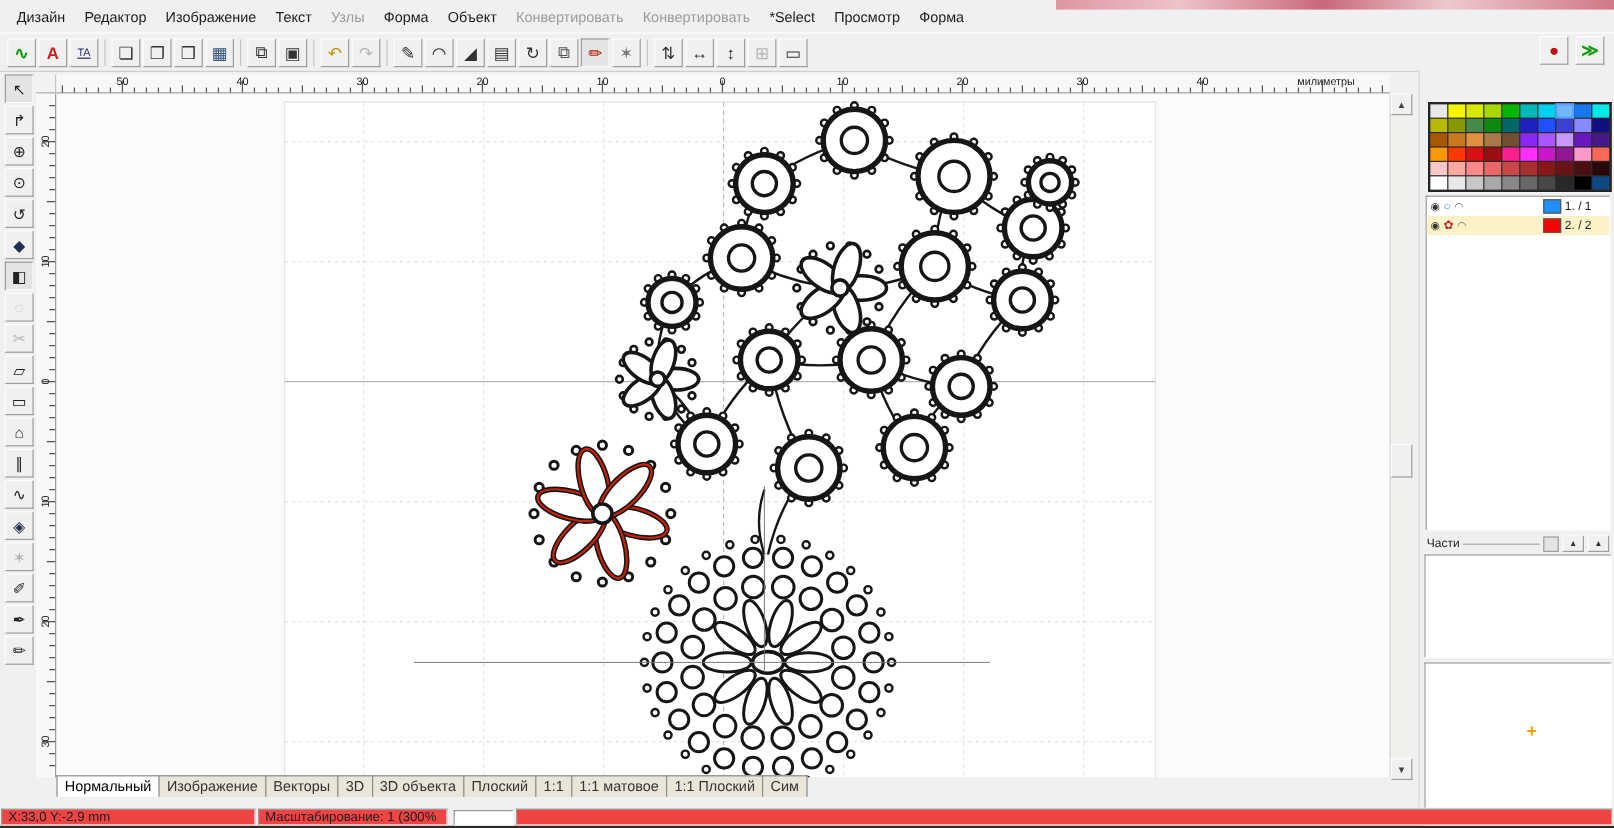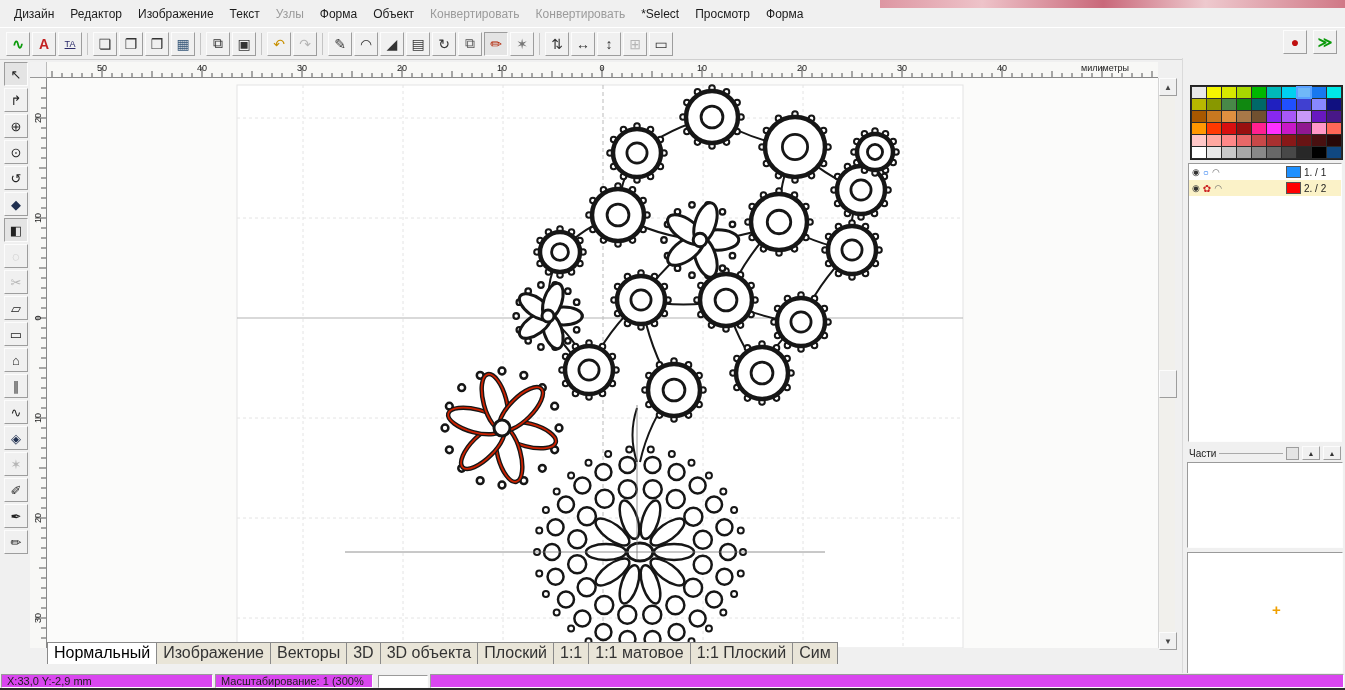--- a/index.html
+++ b/index.html
@@ -53,26 +53,26 @@
   #partsrow{position:absolute;left:6px;top:388px;width:152px;height:14px;display:flex;align-items:center;gap:3px;}
   #parts-label{font-size:10px;}
   #parts-line{flex:1;border-top:1px solid #aaa;margin-top:1px;}
   .mini-btn{width:16px;height:12px;display:flex;align-items:center;justify-content:center;font-size:7px;color:#333;}
   .mini-sq{width:11px;height:11px;background:#e4e4e4;border:1px solid #9d9d9d;}
   #partsbox{position:absolute;left:4px;top:404px;width:154px;height:84px;}
   #previewbox{position:absolute;left:4px;top:494px;width:154px;height:135px;}
   #preview-cross{position:absolute;left:84px;top:48px;font-size:15px;font-weight:bold;}
   
   #tabsbar{position:absolute;left:47px;top:648px;height:16px;display:flex;align-items:flex-end;}
-  .tab{font-size:16px;padding:1px 6px 2px 6px;border:1px solid #8a8a8a;border-bottom:none;background:#e9e5d8;margin-right:-1px;white-space:nowrap;color:#333;}
+  .tab{font-size:12px;padding:1px 6px 2px 6px;border:1px solid #8a8a8a;border-bottom:none;background:#e9e5d8;margin-right:-1px;white-space:nowrap;color:#333;}
   .tab.active{background:#ffffff;color:#000;position:relative;z-index:2;}
   
   #statusbar{position:absolute;left:0;top:673px;width:100%;height:16px;background:#efefef;display:flex;align-items:center;gap:2px;padding:0 1px;box-sizing:border-box;}
   .scell{height:14px;display:flex;align-items:center;padding:0 5px;font-size:11px;box-sizing:border-box;
-    border:1px solid;border-color:#9a9a9a #fdfdfd #fdfdfd #9a9a9a;background:#d946ef;white-space:nowrap;overflow:hidden;}
+    border:1px solid;border-color:#9a9a9a #fdfdfd #fdfdfd #9a9a9a;background:#ef4444;white-space:nowrap;overflow:hidden;}
   #sc-coords{width:212px;}
   #sc-zoom{width:158px;}
   #zoom-input{width:46px;height:11px;border:1px solid;border-color:#9a9a9a #fdfdfd #fdfdfd #9a9a9a;background:#fff;margin-left:3px;font-size:10px;padding:0 1px;}
   #sc-action{width:532px;}
   #sc-rest{flex:1;}
 </style>
 </head>
 <body>
 
 <div id="app">

